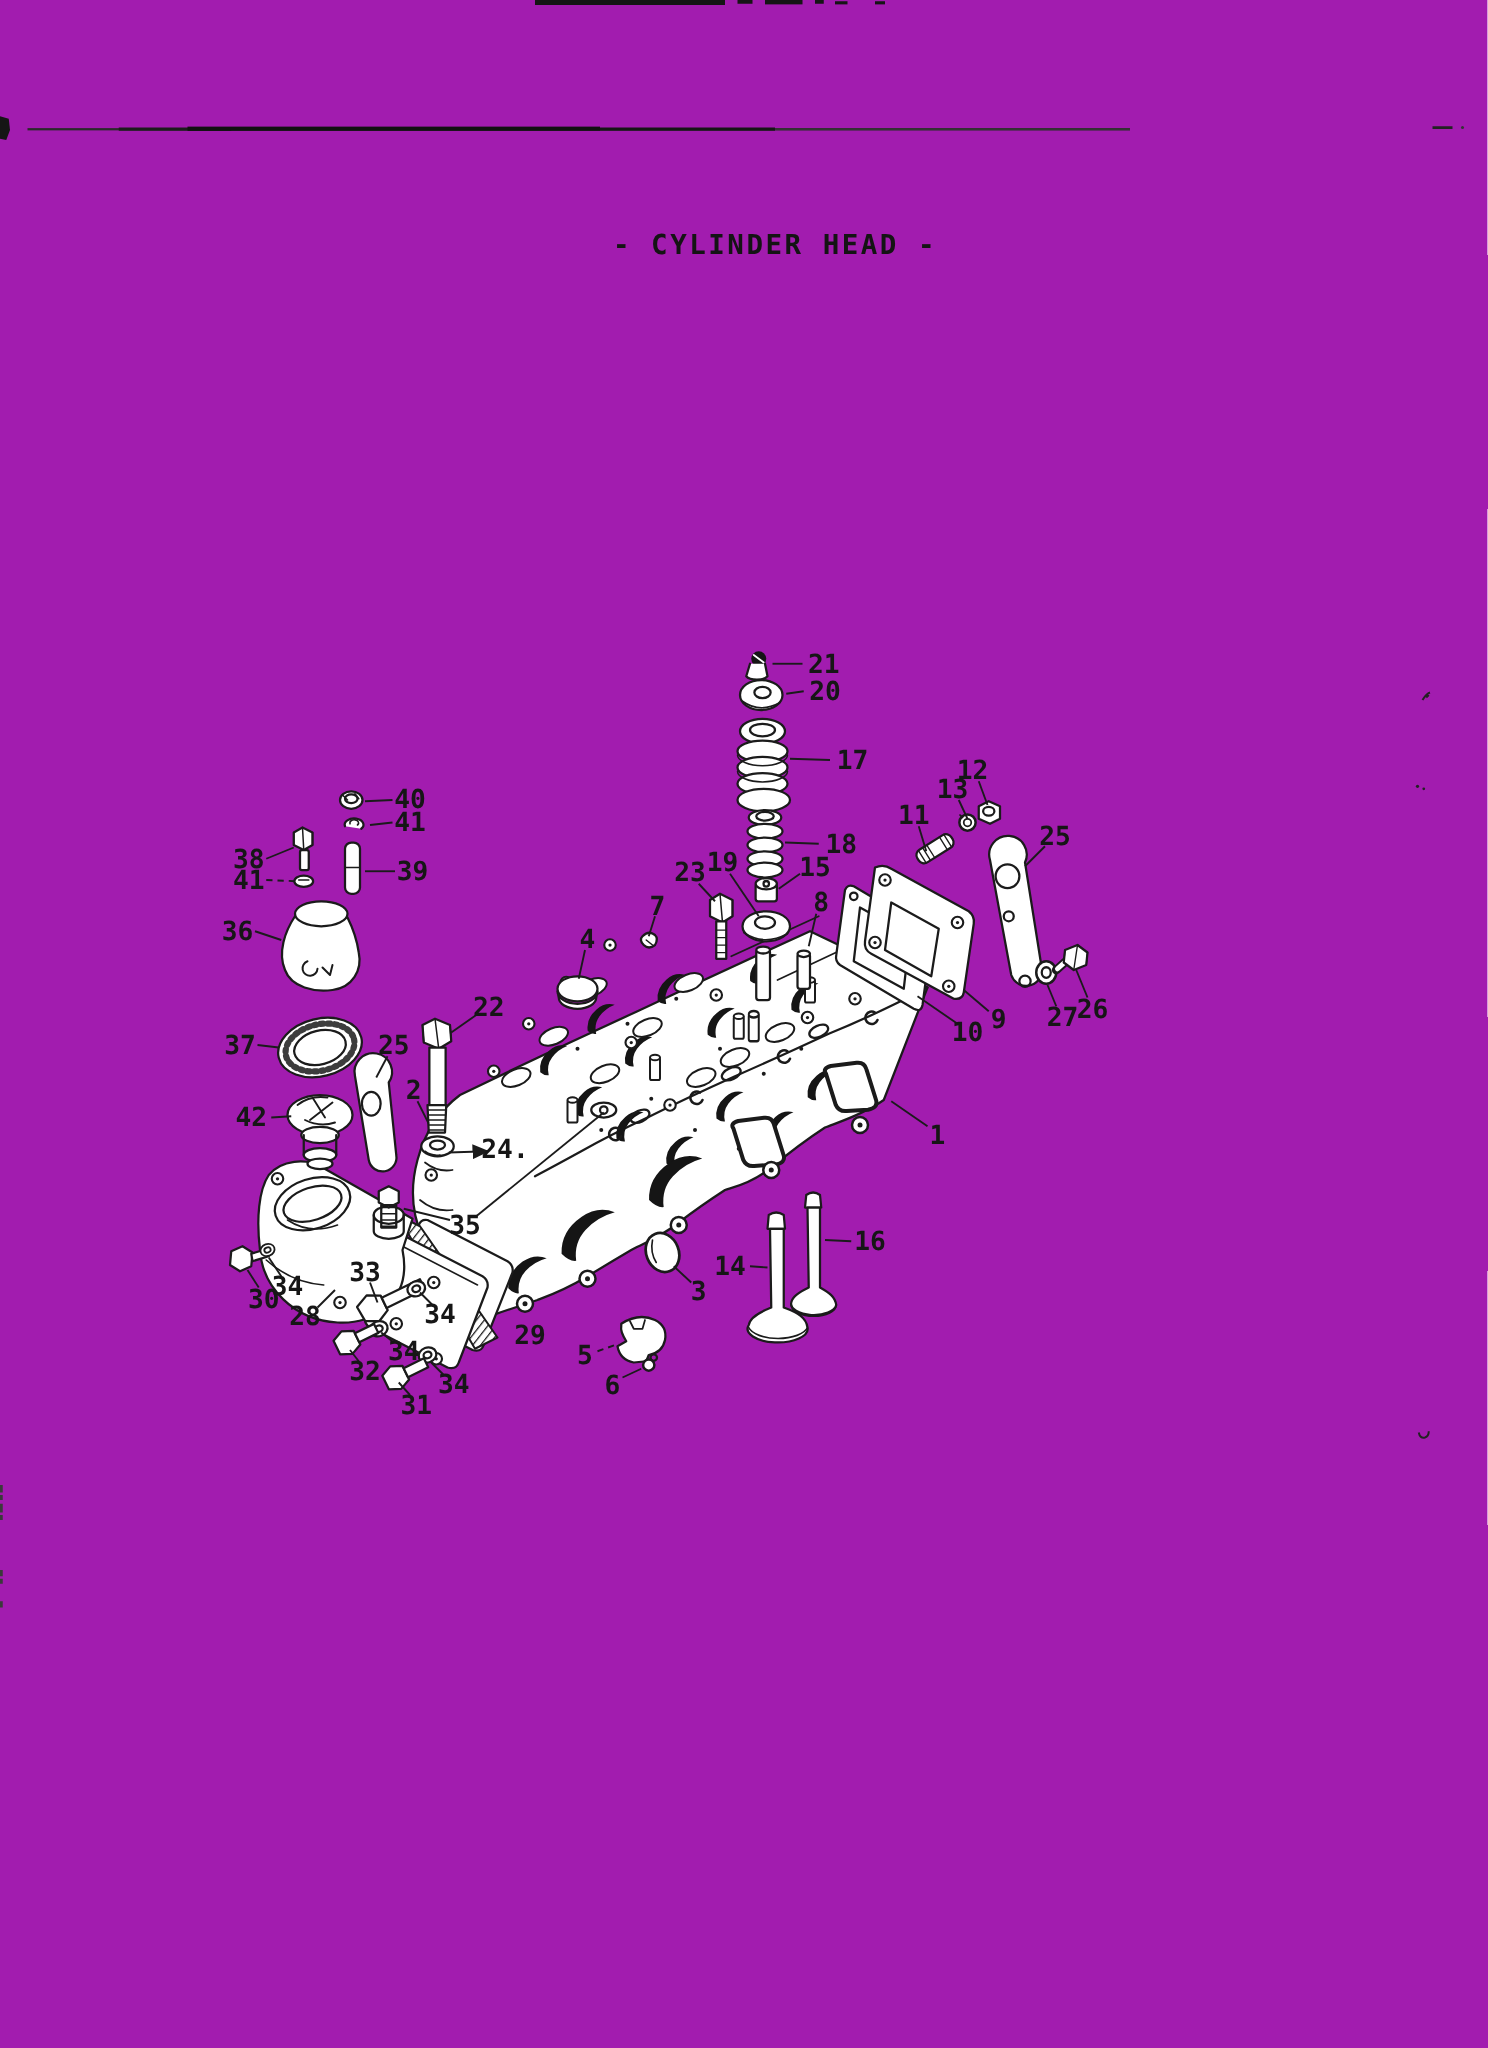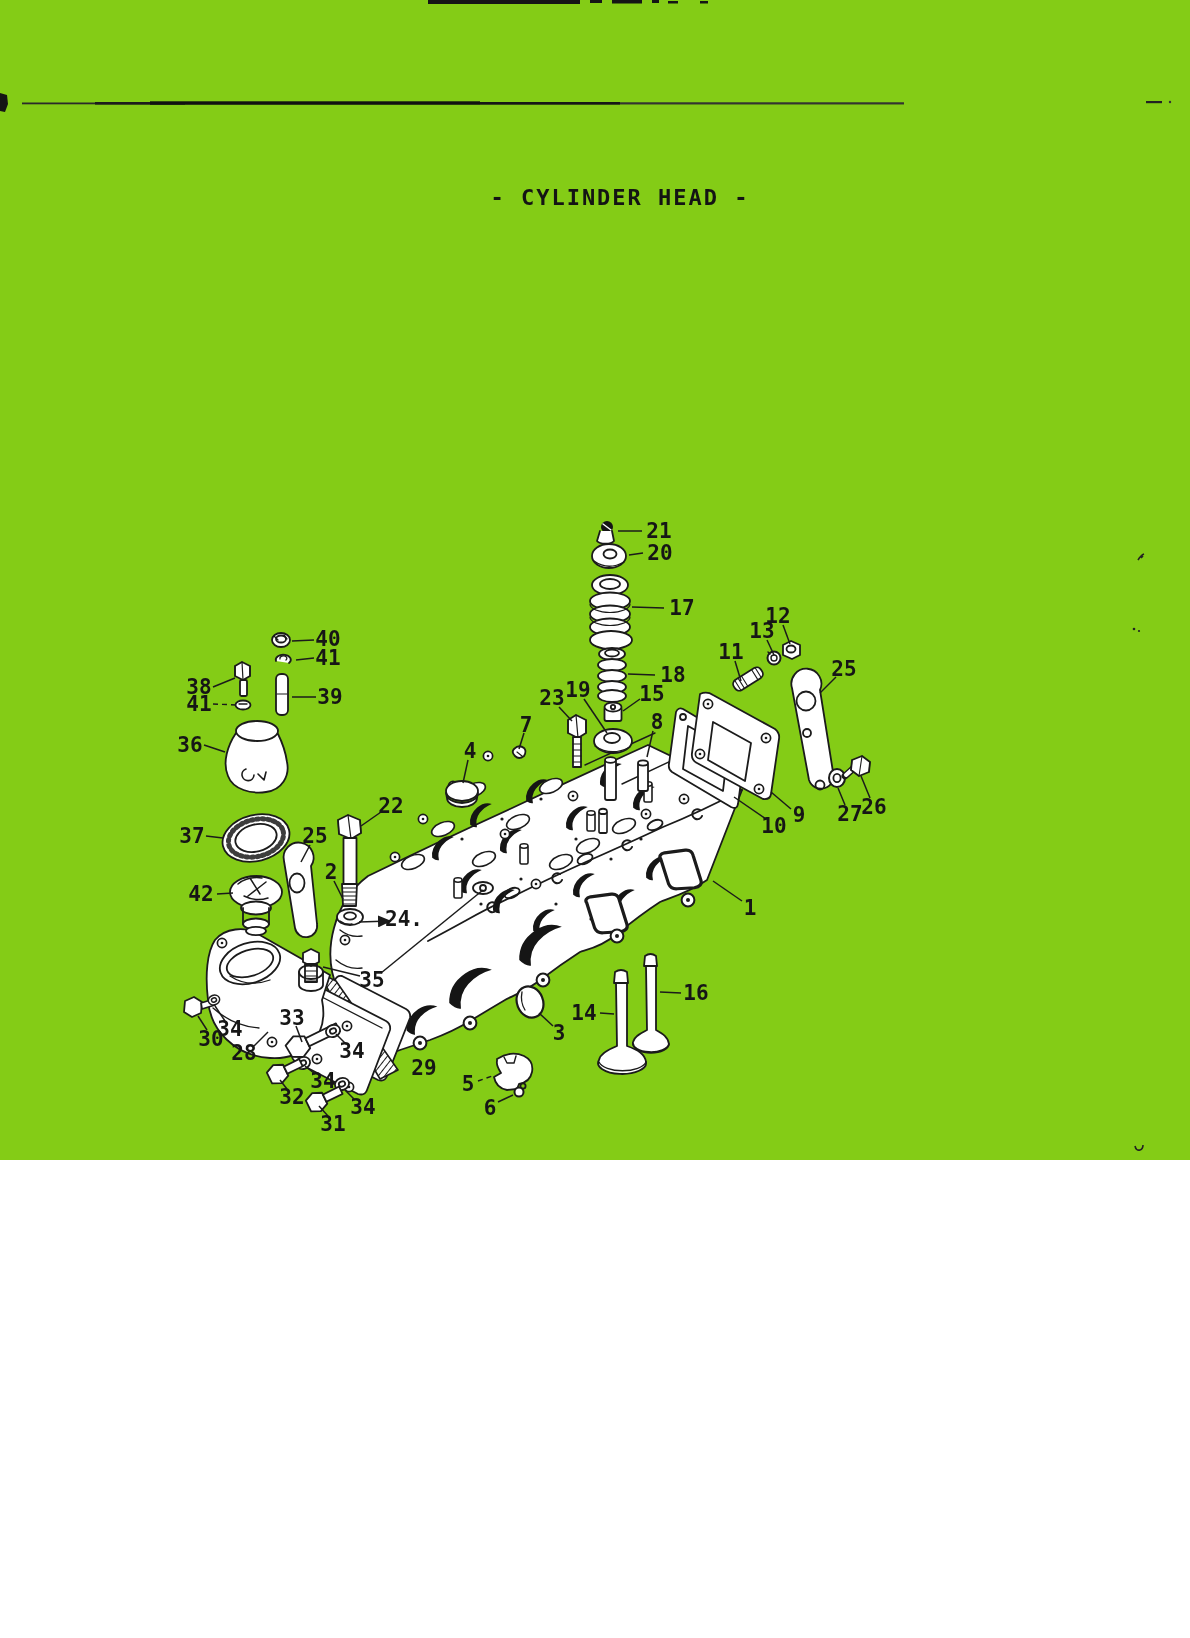--- a/index.html
+++ b/index.html
@@ -1,16 +1,16 @@
 <!DOCTYPE html>
 <html><head>
 <meta charset="utf-8">
 <style>
   html,body{margin:0;padding:0;background:#ffffff;}
-  .page{position:relative;width:1190px;height:1160px;background:#84cc16;overflow:hidden;}
+  .page{position:relative;width:1190px;height:1638px;background:#a21caf;overflow:hidden;}
   svg{display:block;}
   .art{stroke:#1b1b1b;fill:none;stroke-width:1.8;stroke-linecap:round;stroke-linejoin:round;}
   .fillw{fill:#ffffff;}
   .ink{fill:#151515;stroke:none;}
   .co{font:700 21px "DejaVu Sans Mono","Liberation Mono",monospace;fill:#161616;}
   .title-t{font:700 22px "DejaVu Sans Mono","Liberation Mono",monospace;letter-spacing:2px;fill:#141414;}
   .leader{stroke:#1b1b1b;stroke-width:1.5;fill:none;}
 </style>
 </head>
 <body>

